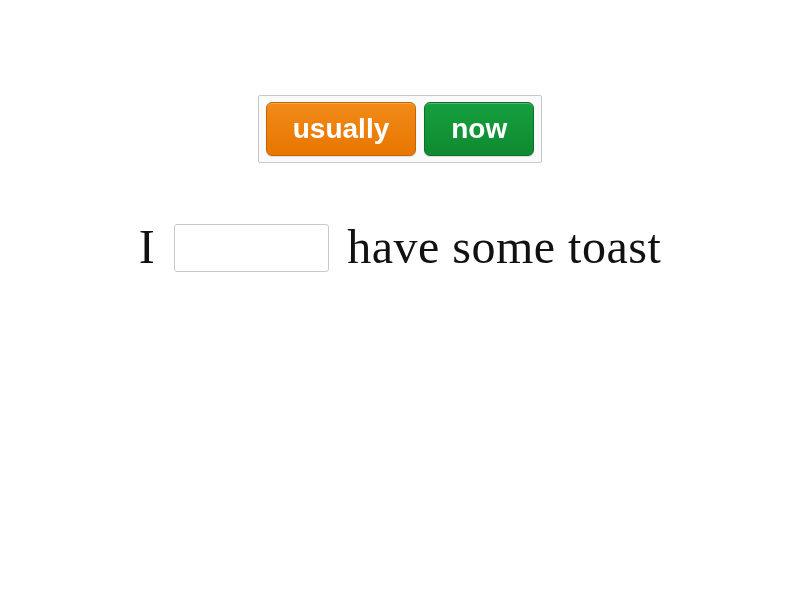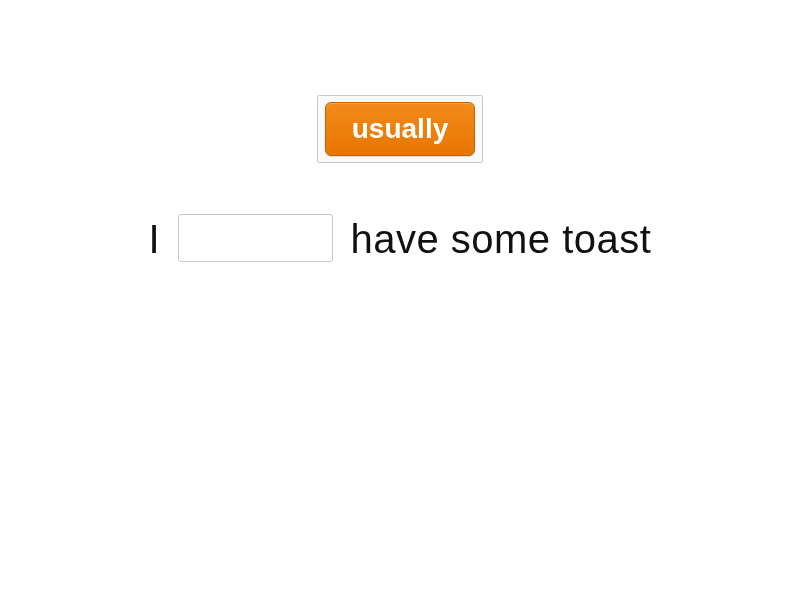--- a/index.html
+++ b/index.html
@@ -40,45 +40,47 @@
     }
     .option-orange {
       background: linear-gradient(to bottom, #f28a1a 0%, #e87600 100%);
       border: 1px solid #c76200;
     }
     .option-green {
       background: linear-gradient(to bottom, #169f3d 0%, #0f8a32 100%);
       border: 1px solid #0b6f27;
     }
     .sentence {
-      font-size: 40px;
+      font-size: 48px;
       line-height: 1.9;
       color: #111111;
       text-align: center;
       max-width: 720px;
       letter-spacing: 0.5px;
+      font-family: Liberation Serif, serif;
     }
     .blank-slot {
       display: inline-block;
       width: 155px;
       height: 48px;
       border: 1px solid #c8c8c8;
       border-radius: 3px;
       background: #ffffff;
       vertical-align: middle;
       margin: 0 6px;
       position: relative;
       top: -4px;
     }
   </style>
 </head>
 <body>
 
 <div class="options-container">
   <button class="option-button option-orange">usually</button>
+  <button class="option-button option-green">now</button>
 </div>
 
 <div class="sentence">
   <span>I</span>
   <span class="blank-slot"></span>
   <span> have some toast</span>
   <br>
 </div>
 
 </body></html>

